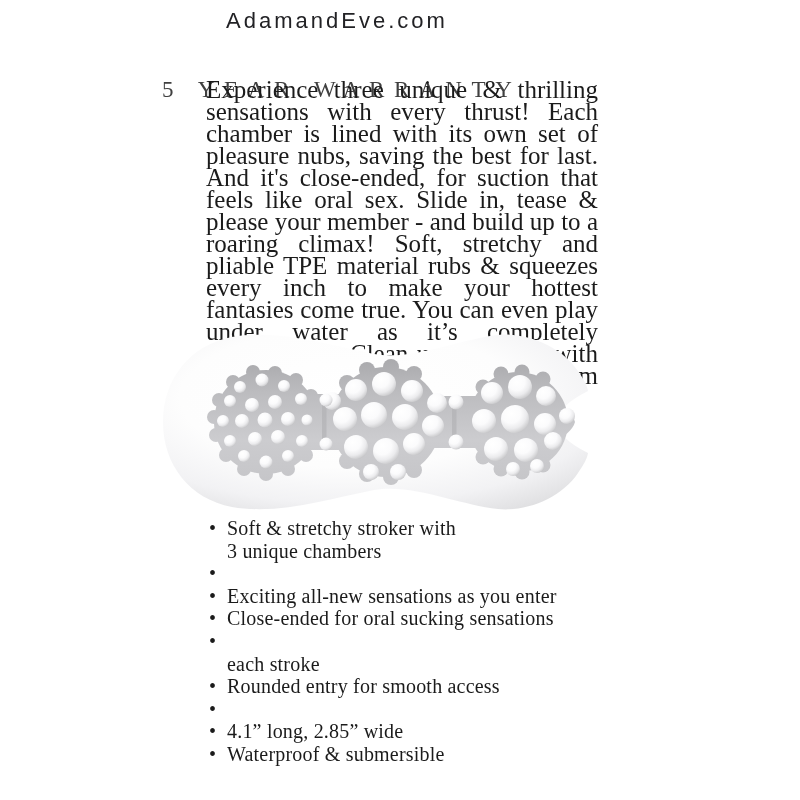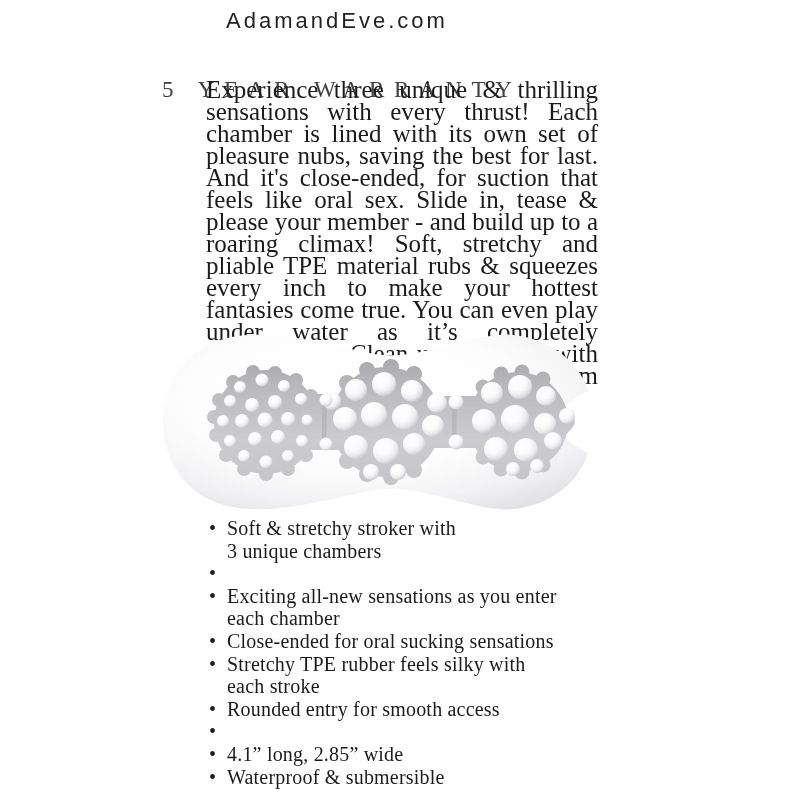--- a/index.html
+++ b/index.html
@@ -239,34 +239,30 @@
       <div class="feature-item">
         <div class="f-line">
           <span class="bullet">•</span>
         </div>
       </div>
       <div class="feature-item">
         <div class="f-line">
           <span class="bullet">•</span>
           <span>Exciting all-new sensations as you enter</span>
         </div>
-        <div class="f-line cont">
-          <span>each chamber</span>
-        </div>
       </div>
       <div class="feature-item">
         <div class="f-line">
           <span class="bullet">•</span>
           <span>Close-ended for oral sucking sensations</span>
         </div>
       </div>
       <div class="feature-item">
         <div class="f-line">
           <span class="bullet">•</span>
-          <span>Stretchy TPE rubber feels silky with</span>
         </div>
         <div class="f-line cont">
           <span>each stroke</span>
         </div>
       </div>
       <div class="feature-item">
         <div class="f-line">
           <span class="bullet">•</span>
           <span>Rounded entry for smooth access</span>
         </div>

